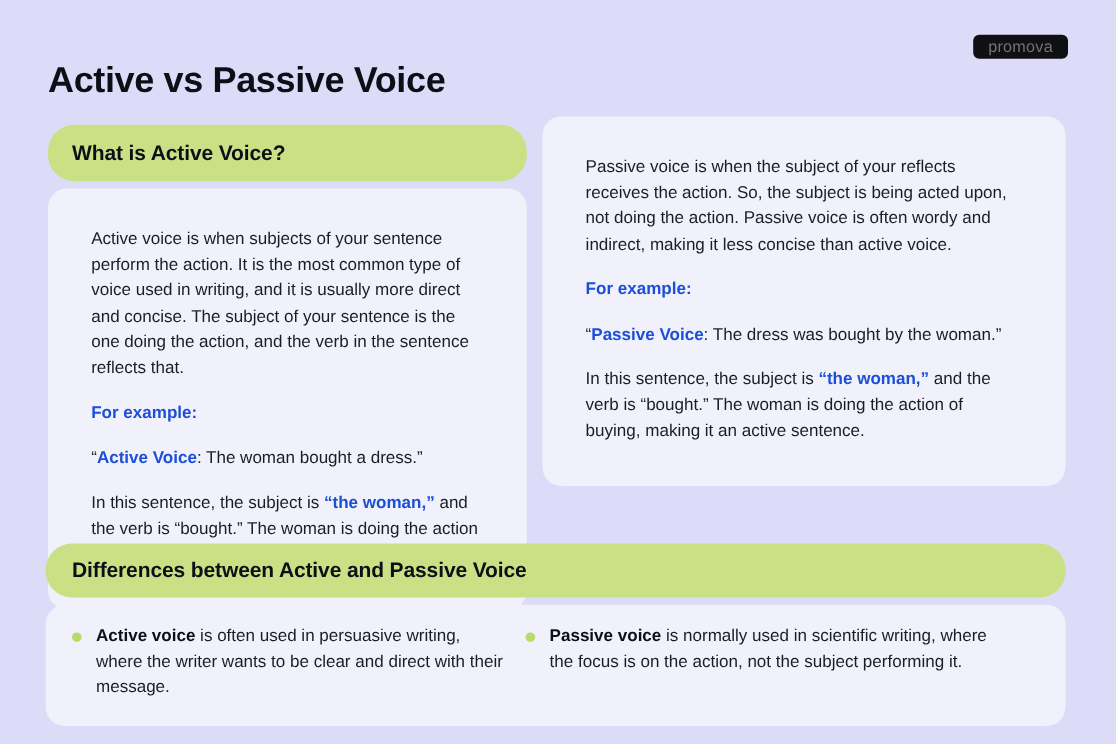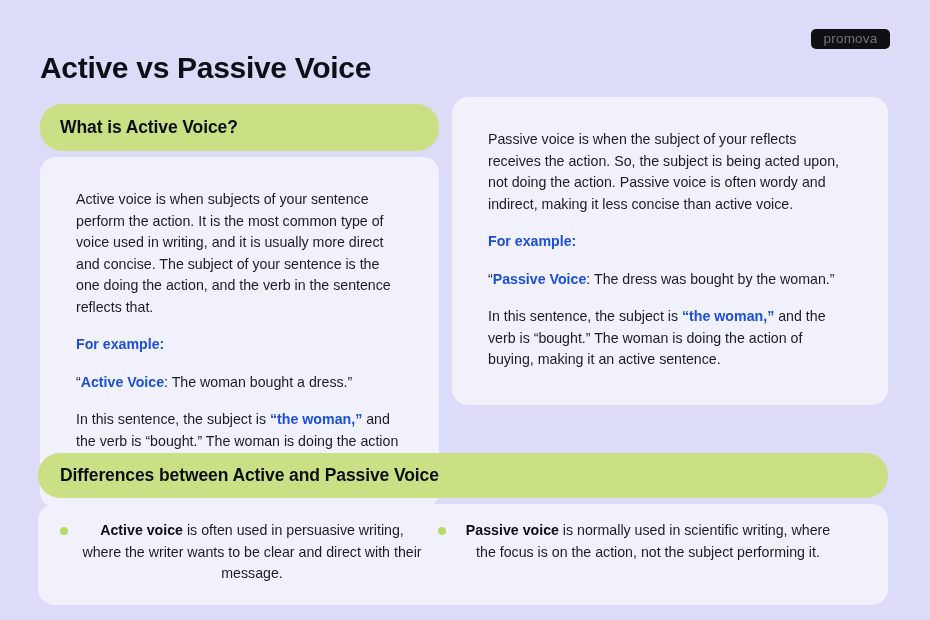--- a/index.html
+++ b/index.html
@@ -134,21 +134,20 @@
     border-radius: 50%;
     background: #b9d96a;
     margin-top: 7px;
     margin-right: 12px;
   }
   .bullet-text {
     font-size: 14.2px;
     line-height: 21.5px;
     color: #1b1d26;
     margin: 0;
-    text-align: center;
   }
   .bullet-text b {
     font-weight: 700;
     color: #0d0f16;
   }
 </style>
 </head>
 <body>
 
 <div class="logo">

